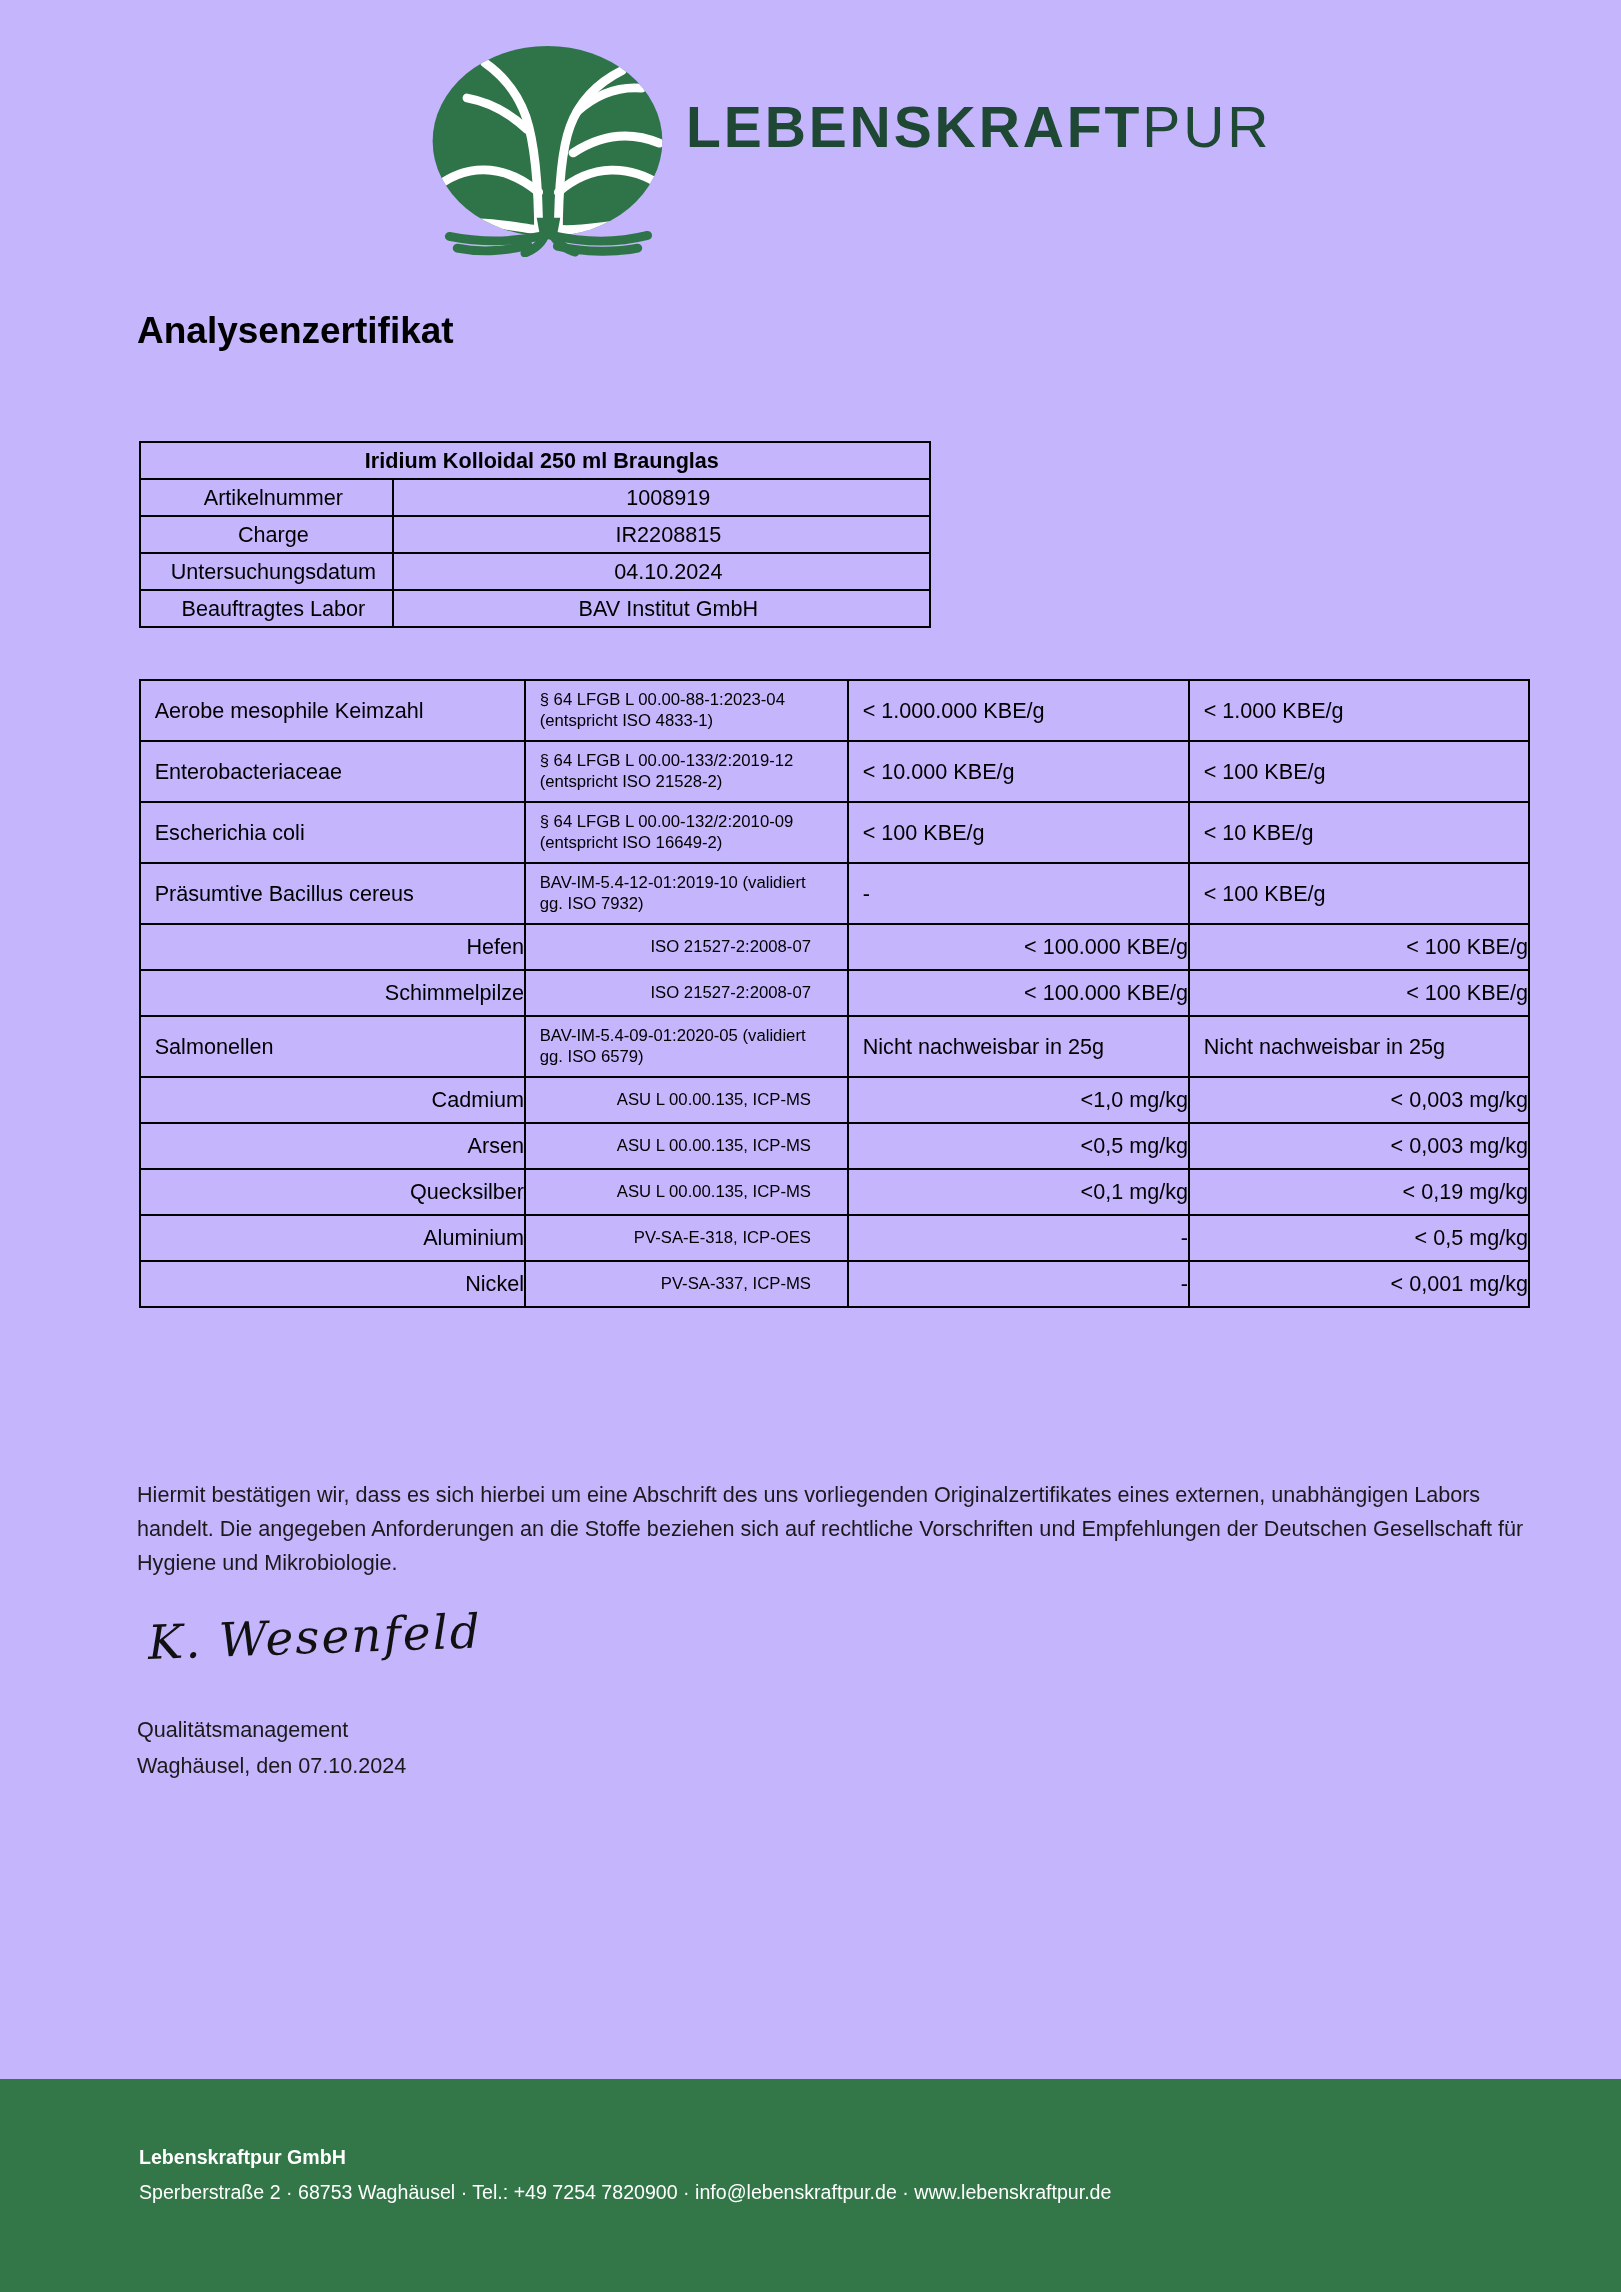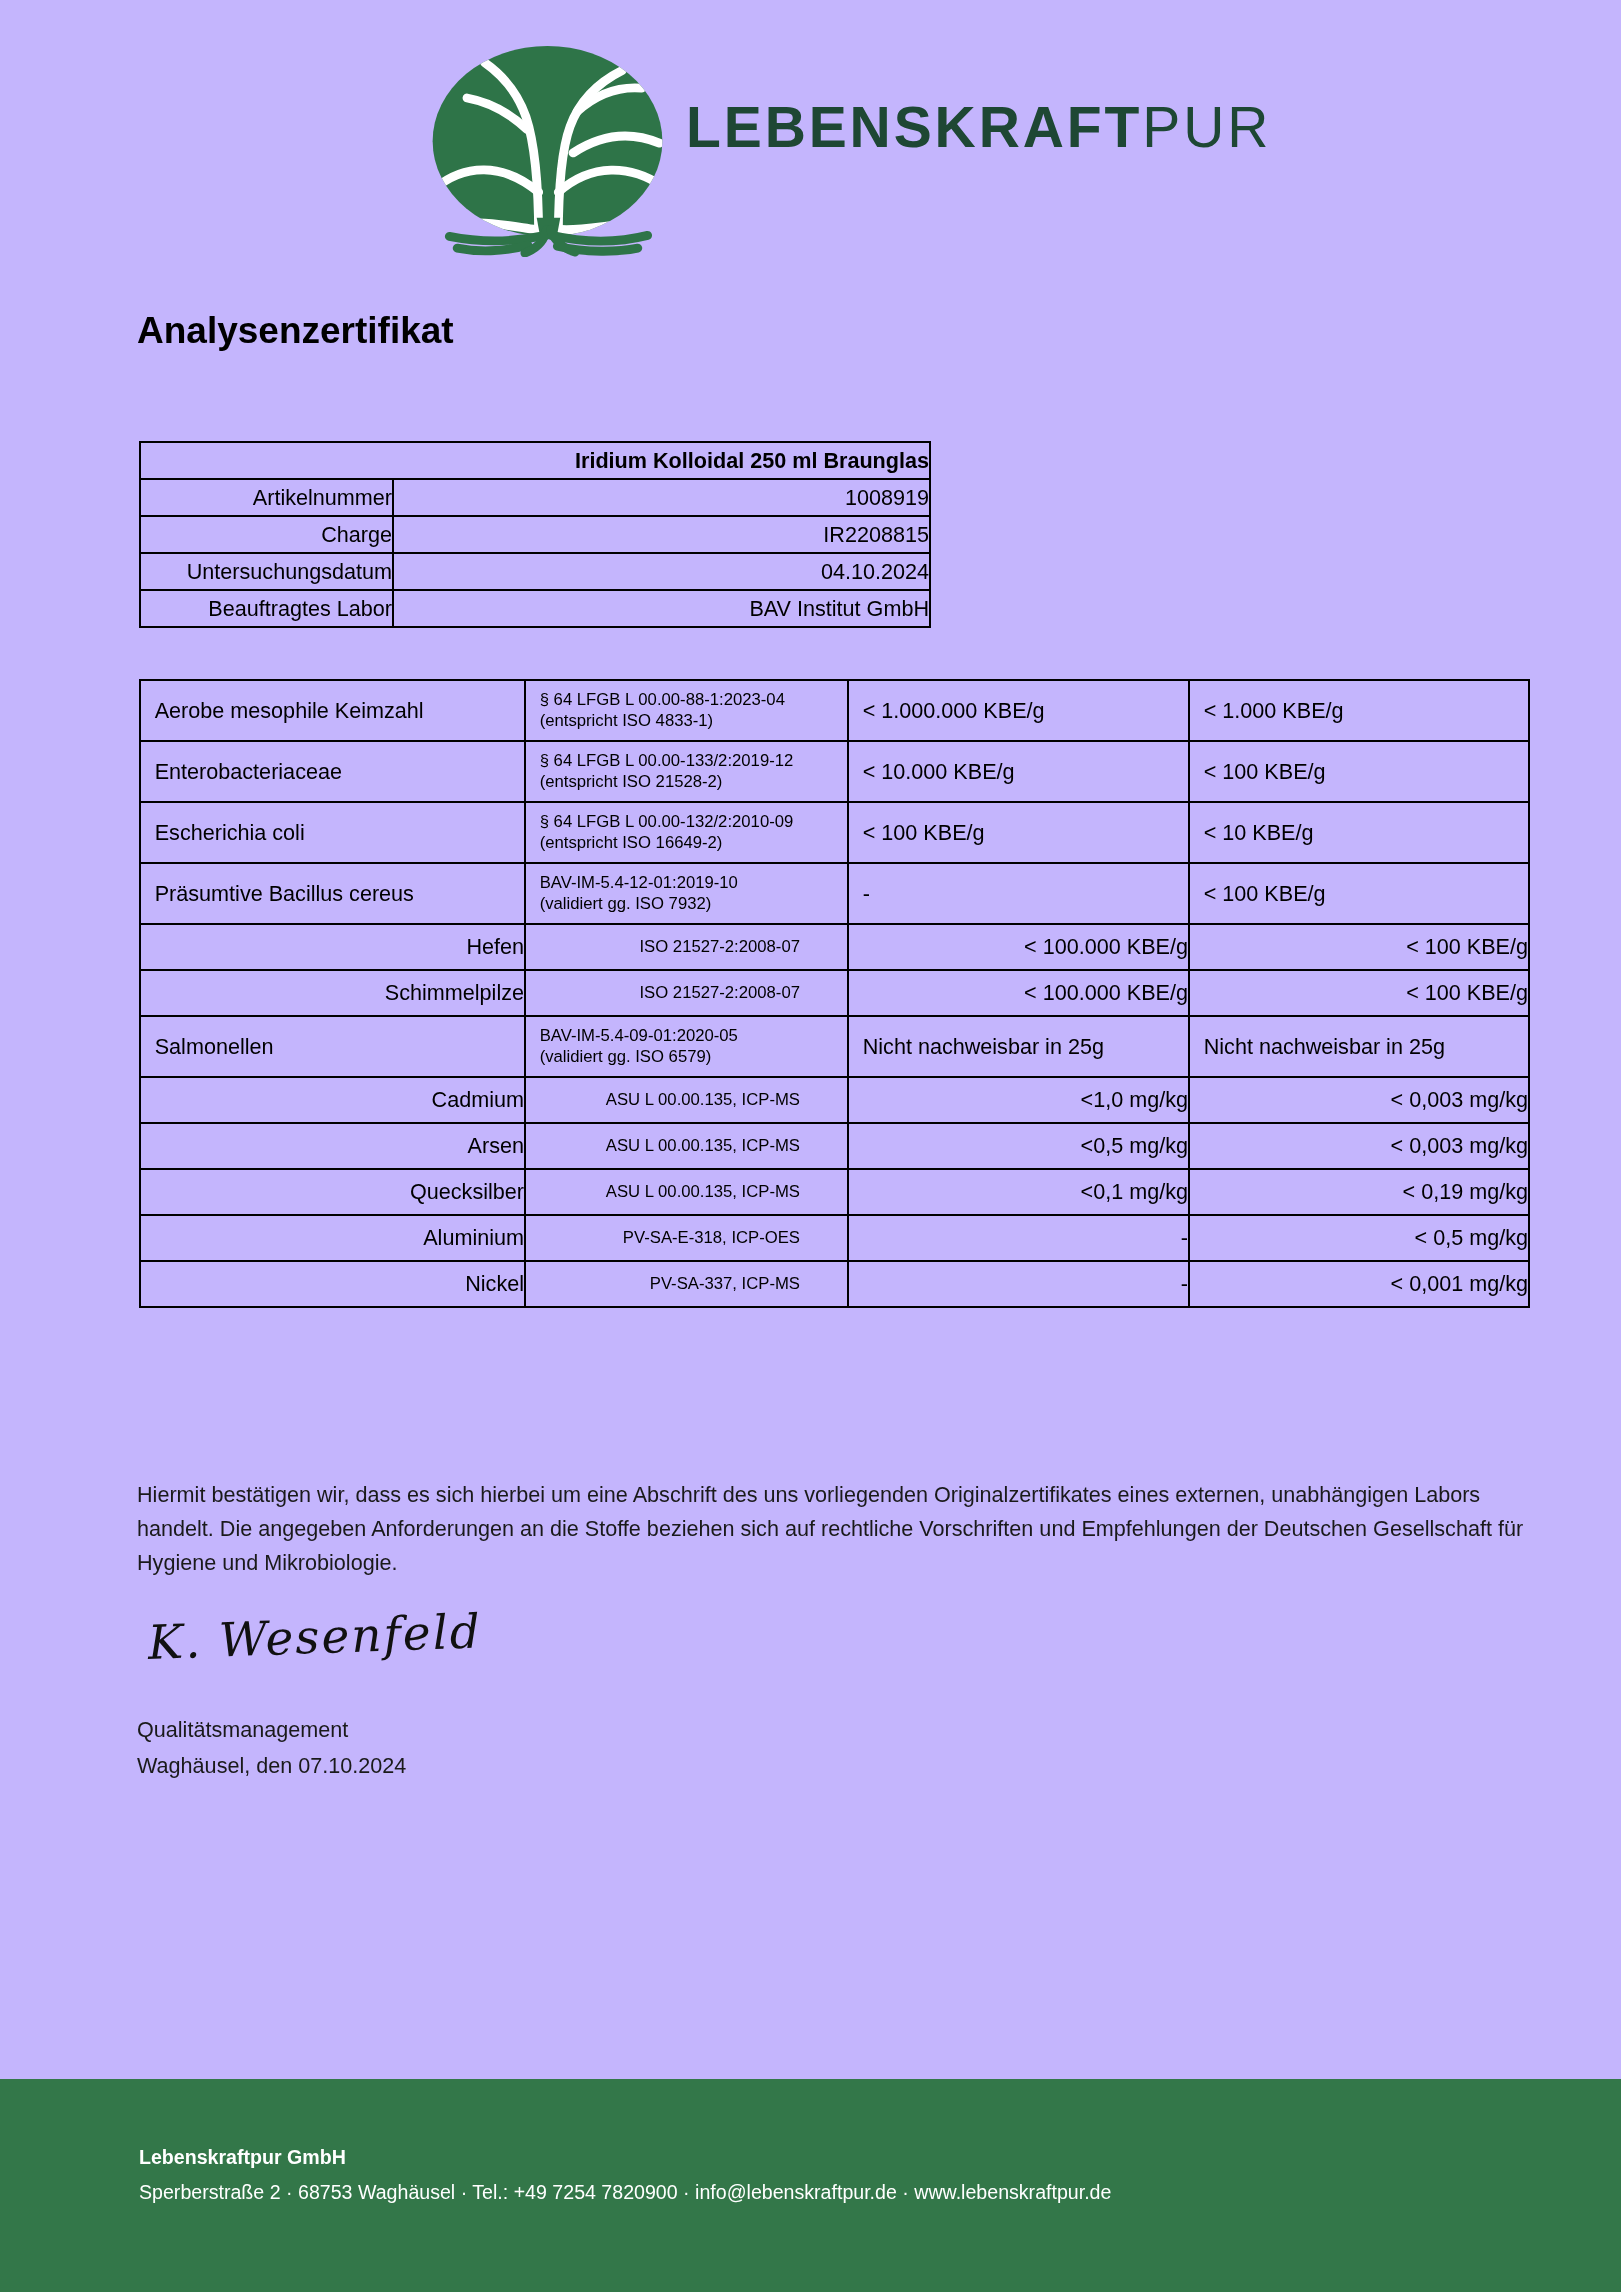--- a/index.html
+++ b/index.html
@@ -29,40 +29,40 @@
   }
 
   
   .info-table{
     position:absolute;left:139px;top:441px;width:790px;
     border-collapse:collapse;table-layout:fixed;
     font-size:21.6px;color:#000;
   }
   .info-table th,.info-table td{
     border:2px solid #000;border-bottom-width:2.9px;
-    padding:0 0 0 13.7px;height:35px;text-align:right;vertical-align:middle;
+    padding:0 0 0 13.7px;height:35px;text-align:center;vertical-align:middle;
     font-weight:400;overflow:hidden;white-space:nowrap;
   }
   .info-table th{font-weight:700;}
 
   
   .analysis-table{
     position:absolute;left:139px;top:679px;width:1390px;
     border-collapse:collapse;table-layout:fixed;
     font-size:21.6px;color:#000;
   }
   .analysis-table th,.analysis-table td{
     border:2px solid #000;border-bottom-width:2.9px;
     padding:0 0 0 13.7px;text-align:left;vertical-align:middle;
   }
   .analysis-table th{
     background:#d9d9d9;font-weight:700;height:41px;
   }
   .analysis-table td.methode{
-    font-size:16.7px;line-height:20.6px;padding-right:47px;
+    font-size:16.7px;line-height:20.6px;padding-right:36px;
   }
   .analysis-table tr.tall td{height:59px;}
   .analysis-table tr.short td{height:44px;text-align:right;}
 
   
   .confirmation{
     position:absolute;left:137px;top:1478px;width:1409px;
     font-size:21.6px;line-height:34px;color:#1a1a1a;
   }
 

